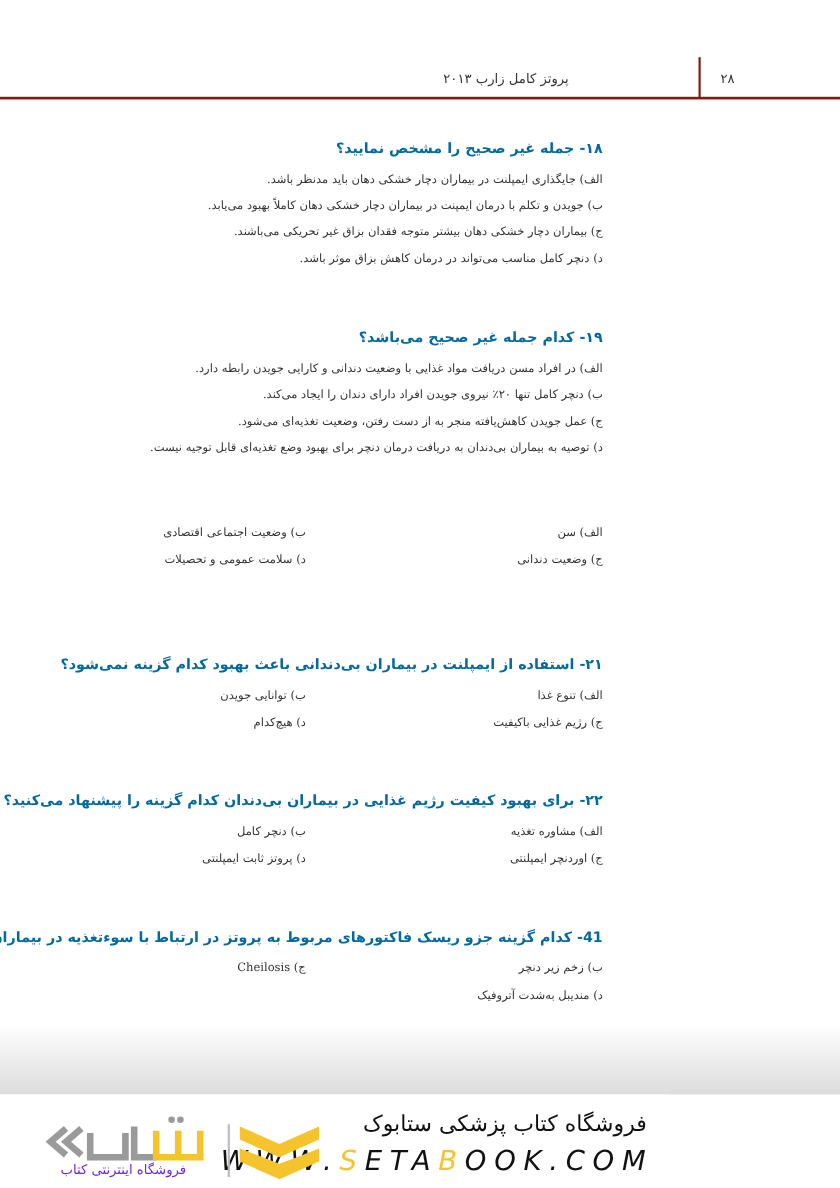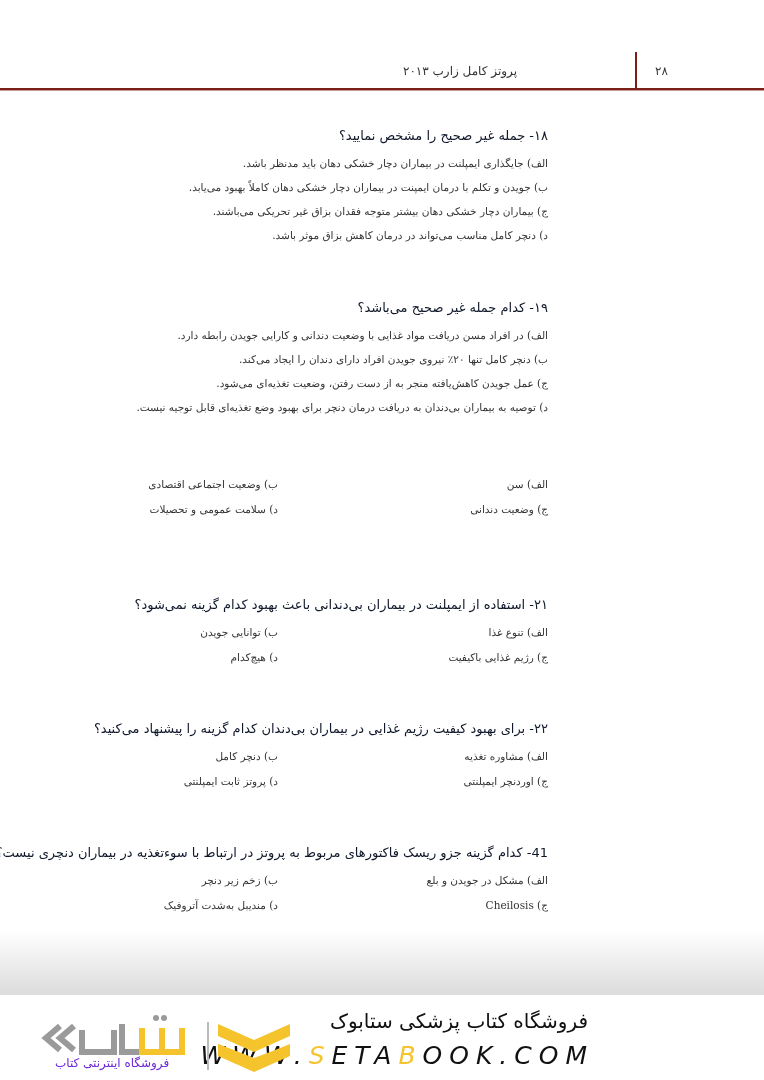--- a/index.html
+++ b/index.html
@@ -21,22 +21,22 @@
     position:absolute; top:64px; left:300px; width:320px; text-align:center;
     direction:rtl; font-size:12px; color:#333;
   }
   .page-num {
     position:absolute; top:64px; left:655px; font-size:12px; color:#333; direction:rtl;text-align:right;
   }
   .question {
     position:absolute; right:56px; direction:rtl; text-align:right;
   }
   .q-title {
-    font-family:"DejaVu Sans", sans-serif; font-weight:normal;
-    font-size:13px; color:#0f172a; margin:0 0 8px 0; white-space:nowrap;
+    font-family:"DejaVu Sans", sans-serif; font-weight:bold;
+    font-size:13px; color:#0369a1; margin:0 0 8px 0; white-space:nowrap;
   }
   .q-opt-line {
     font-size:10.5px; color:#333; line-height:24px; white-space:nowrap;
   }
   .grid {
     display:grid; grid-template-columns:270px 200px; direction:rtl;
     font-size:10.5px; color:#333; line-height:25px;
   }
   .grid span { white-space:nowrap; }
   .fade {
@@ -111,21 +111,20 @@
       <span>الف) مشاوره تغذیه</span>
       <span>ب) دنچر کامل</span>
       <span>ج) اوردنچر ایمپلنتی</span>
       <span>د) پروتز ثابت ایمپلنتی</span>
     </div>
   </div>
 
   <div class="question" style="top:845px;">
     <div class="q-title">41- کدام گزینه جزو ریسک فاکتورهای مربوط به پروتز در ارتباط با سوءتغذیه در بیماران دنچری نیست؟</div>
     <div class="grid">
-      <span>الف) مشکل در جویدن و بلع</span>
       <span>ب) زخم زیر دنچر</span>
       <span>ج) Cheilosis</span>
       <span>د) مندیبل به‌شدت آتروفیک</span>
     </div>
   </div>
 </div>
 
 <div class="fade"></div>
 
 <div class="banner">

